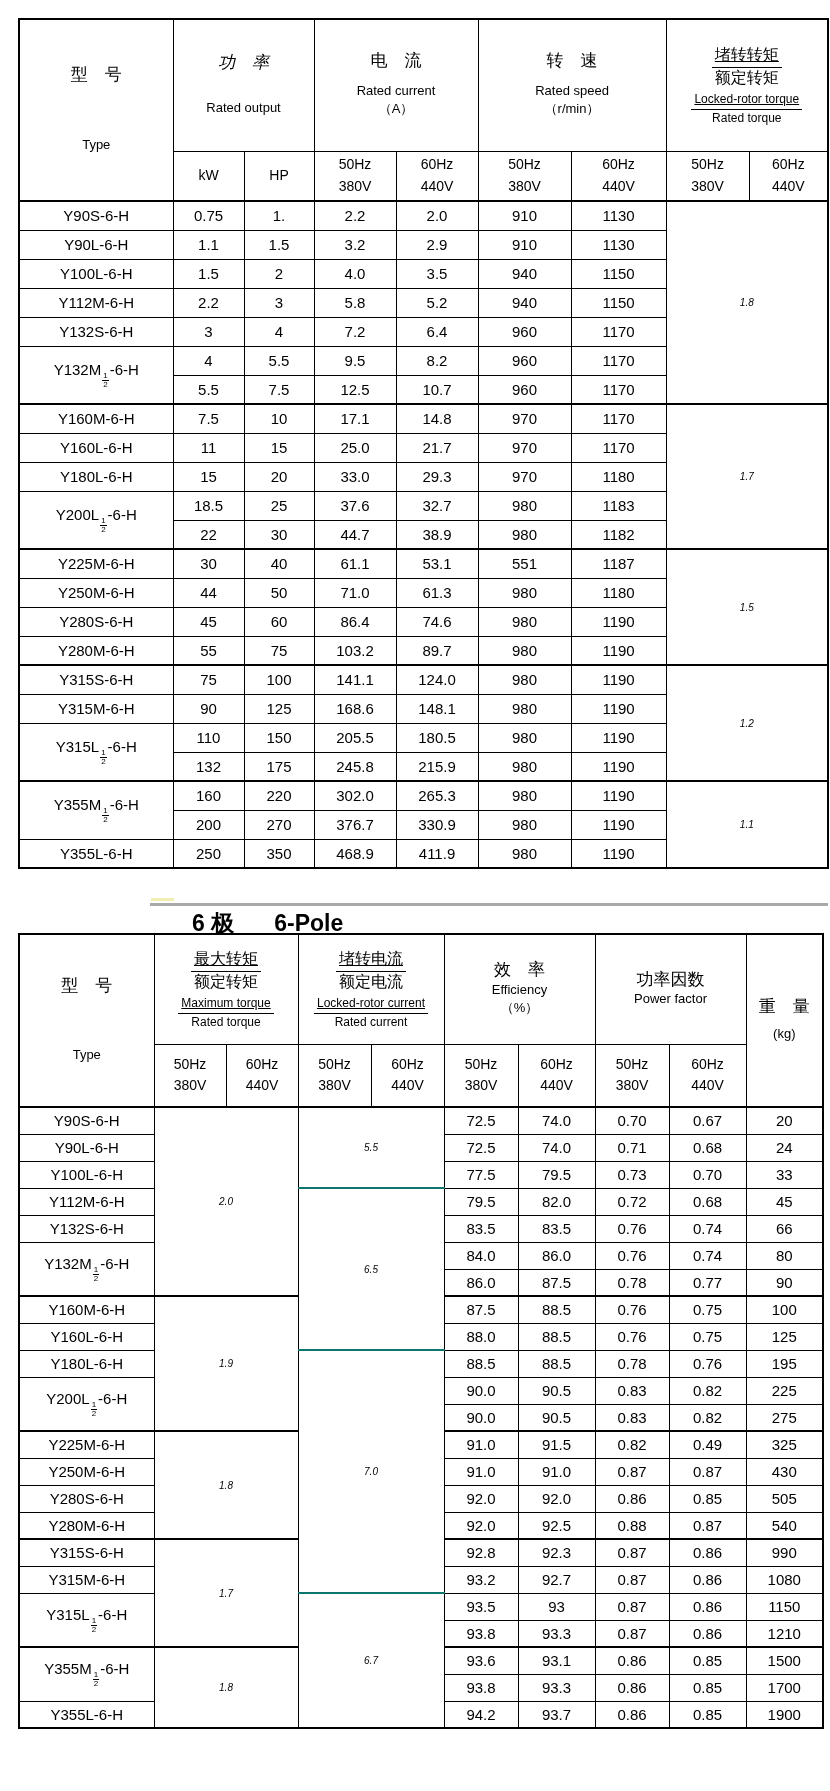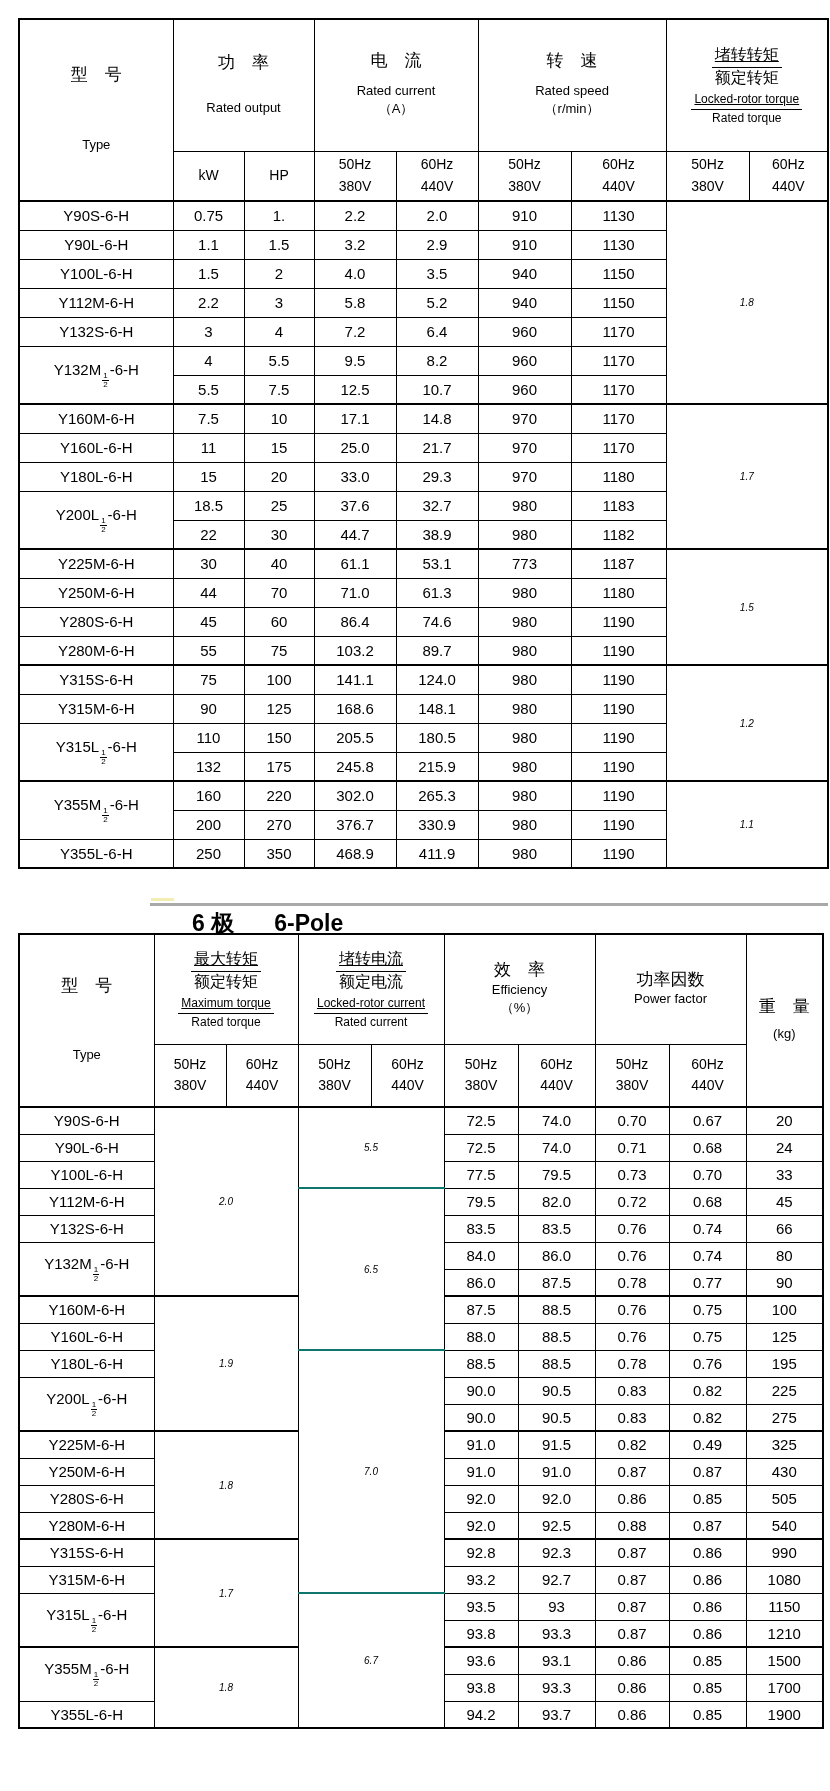--- a/index.html
+++ b/index.html
@@ -16,21 +16,21 @@
   #table2{left:18px;top:933px;width:804px;}
   #table1 thead tr.h1{height:132px;}
   #table1 thead tr.h2{height:50px;}
   #table1 tbody tr{height:29px;}
   #table2 thead tr.h1{height:110px;}
   #table2 thead tr.h2{height:63px;}
   #table2 tbody tr{height:27px;}
   .zh{font-size:17px;line-height:1.2;}
   .en{font-size:13px;line-height:1.45;}
   .type-cell .zh{margin-bottom:50px;}
-  .pwr .zh{margin-bottom:26px;}
+  .pwr .zh{margin-bottom:26px;font-style:italic;}
   .cur .zh,.spd .zh{margin-bottom:10px;}
   .sub div{font-size:14px;line-height:1.55;}
   .ratio{display:table;margin:0 auto;}
   .ratio .num{border-bottom:1px solid #000;padding:0 3px 1px;text-decoration:underline;}
   .zhr{font-size:16px;line-height:1.3;}
   .enr{font-size:12px;line-height:1.35;margin-top:3px;}
   .frac{display:inline-flex;flex-direction:column;align-items:center;font-size:8px;
         line-height:1;vertical-align:-3px;margin:0 1px;}
   .frac .ft{border-bottom:1px solid #000;padding:0 1px;}
   .gcell{font-size:10px;font-style:italic;}
@@ -235,28 +235,28 @@
           <td>38.9</td>
           <td>980</td>
           <td>1182</td>
         </tr>
         <tr class="grp">
           <td class="model" rowspan="1">Y225M-6-H</td>
           <td>30</td>
           <td>40</td>
           <td>61.1</td>
           <td>53.1</td>
-          <td>773</td>
+          <td>551</td>
           <td>1187</td>
           <td rowspan="4" colspan="2" class="gcell">1.5</td>
         </tr>
         <tr>
           <td class="model" rowspan="1">Y250M-6-H</td>
           <td>44</td>
-          <td>70</td>
+          <td>50</td>
           <td>71.0</td>
           <td>61.3</td>
           <td>980</td>
           <td>1180</td>
         </tr>
         <tr>
           <td class="model" rowspan="1">Y280S-6-H</td>
           <td>45</td>
           <td>60</td>
           <td>86.4</td>

